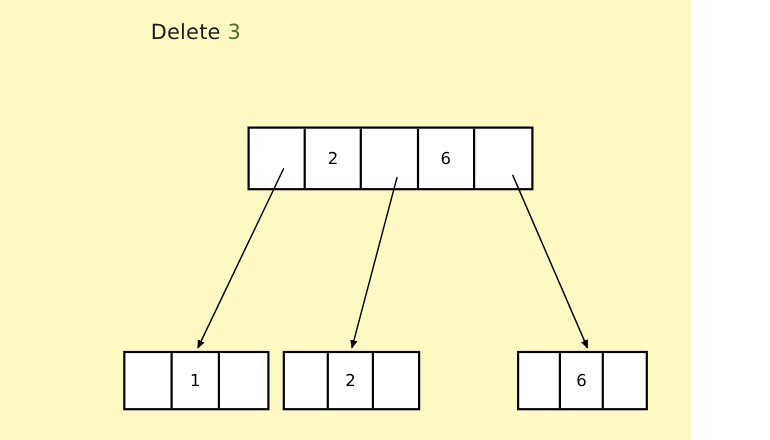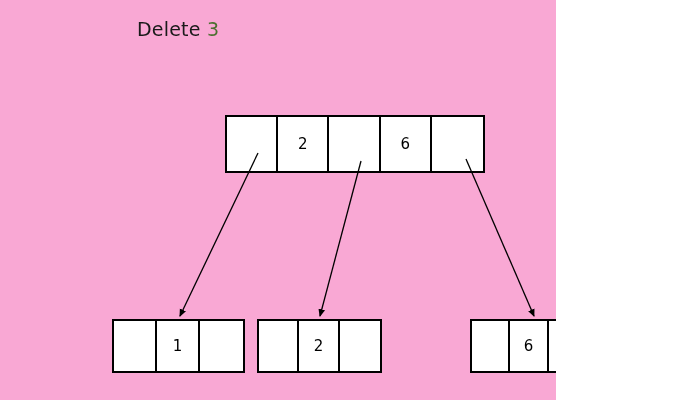--- a/index.html
+++ b/index.html
@@ -2,23 +2,23 @@
 <html><head>
 <meta charset="utf-8">
 <style>
   html, body {
     margin: 0;
     padding: 0;
     background: #ffffff;
   }
   #canvas {
     position: relative;
-    width: 556px;
+    width: 628px;
     height: 400px;
-    background: #f9a8d4;
+    background: #fef9c3;
     overflow: hidden;
     font-family: "DejaVu Sans", "Liberation Sans", sans-serif;
   }
 
   
   .title {
     position: absolute;
     left: 137px;
     top: 16px;
     font-size: 19px;

